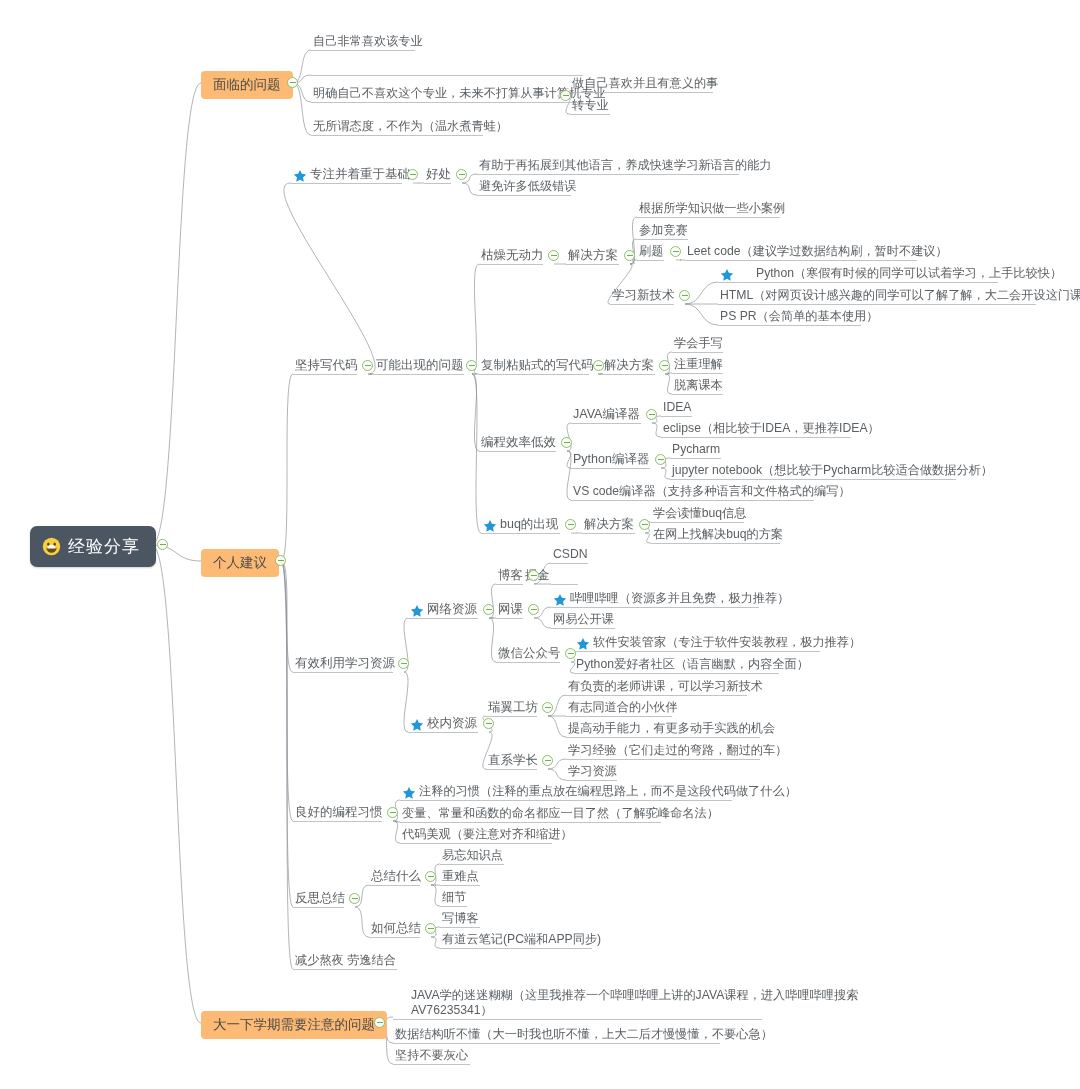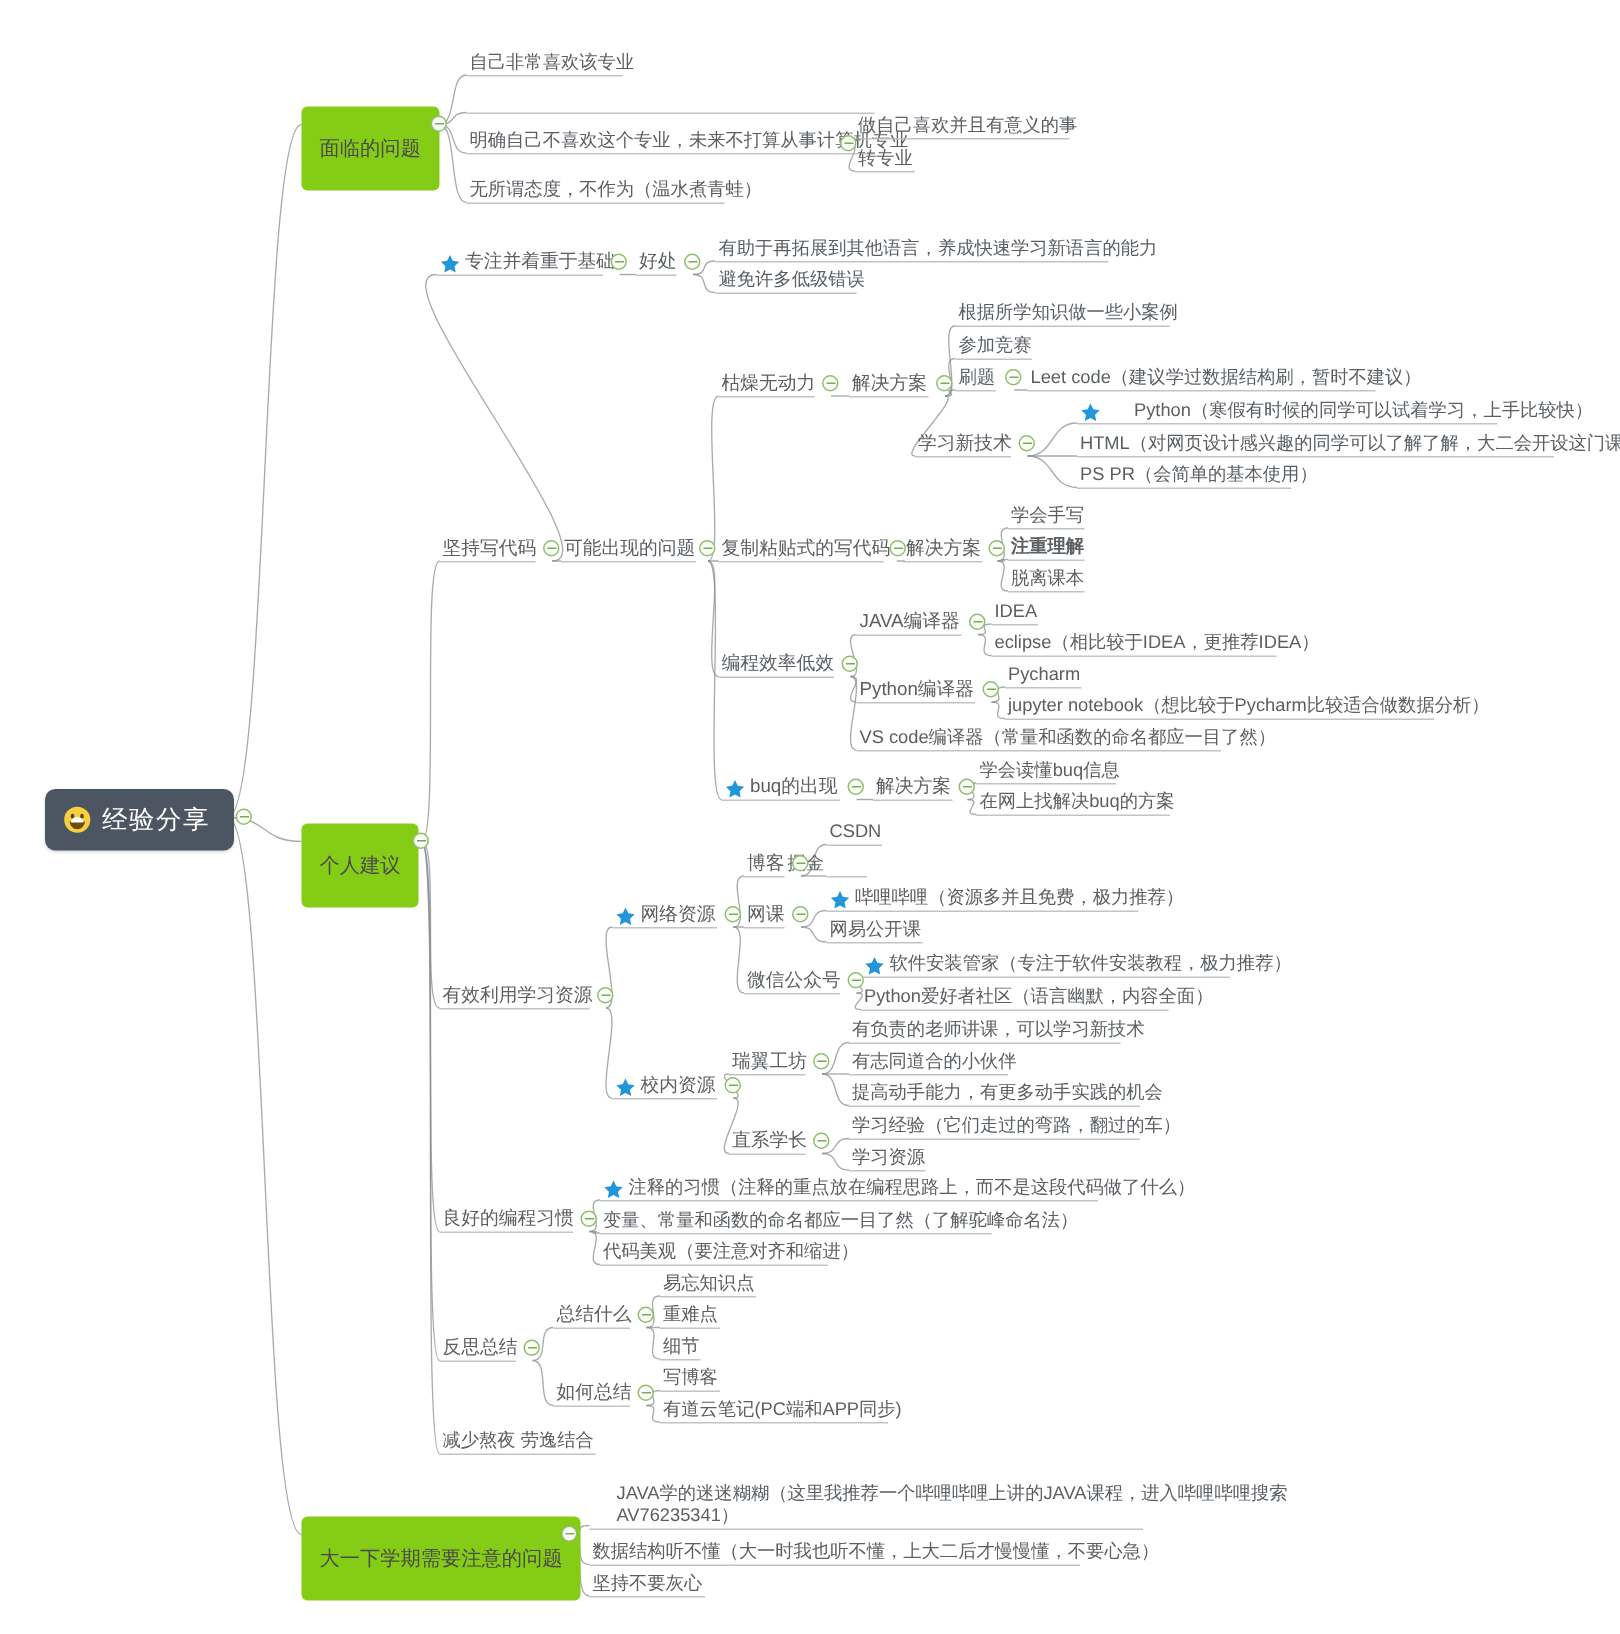--- a/index.html
+++ b/index.html
@@ -38,24 +38,24 @@
   .node-root {
     background: #4c5663;
     color: #ffffff;
     border-radius: 7px;
     padding: 9px 16px 9px 12px;
     font-size: 17px;
     letter-spacing: 1px;
     box-shadow: 0 1px 2px rgba(0,0,0,0.18);
   }
   .node-l1 {
-    background: #84cc16;
+    background: #fdba74;
     color: #4a4a4a;
     border-radius: 4px;
-    padding: 19px 12px;
+    padding: 5px 12px;
     font-size: 13.5px;
     align-items: flex-end;
   }
   .node-l2 {
     color: #5a5f63;
     font-size: 12.5px;
     padding: 1px 2px;
   }
   .node-leaf {
     color: #5a5f63;
@@ -308,21 +308,21 @@
     </div>
     <div class="leaf-underline" style="left: 479px; top: 374px; width: 110px;"></div>
     <div class="node node-l2" style="left: 602px; top: 357px; line-height: 15px;">
       <span class="node-label">解决方案</span>
     </div>
     <div class="leaf-underline" style="left: 602px; top: 374px; width: 53px;"></div>
     <div class="node node-leaf" style="left: 672px; top: 335px; line-height: 15px;">
       <span class="node-label">学会手写</span>
     </div>
     <div class="leaf-underline" style="left: 672px; top: 352px; width: 51px;"></div>
-    <div class="node node-leaf" style="left: 672px; top: 356px; line-height: 15px; font-weight: bold;">
+    <div class="node node-leaf" style="left: 672px; top: 356px; line-height: 15px;">
       <span class="node-label">注重理解</span>
     </div>
     <div class="leaf-underline" style="left: 672px; top: 373px; width: 51px;"></div>
     <div class="node node-leaf" style="left: 672px; top: 377px; line-height: 15px;">
       <span class="node-label">脱离课本</span>
     </div>
     <div class="leaf-underline" style="left: 672px; top: 394px; width: 51px;"></div>
     <div class="node node-l2" style="left: 479px; top: 434px; line-height: 15px;">
       <span class="node-label">编程效率低效</span>
     </div>
@@ -345,21 +345,21 @@
     <div class="leaf-underline" style="left: 571px; top: 468px; width: 79px;"></div>
     <div class="node node-leaf" style="left: 670px; top: 441px; line-height: 15px;">
       <span class="node-label">Pycharm</span>
     </div>
     <div class="leaf-underline" style="left: 670px; top: 458px; width: 51px;"></div>
     <div class="node node-leaf" style="left: 670px; top: 462px; line-height: 15px;">
       <span class="node-label">jupyter notebook（想比较于Pycharm比较适合做数据分析）</span>
     </div>
     <div class="leaf-underline" style="left: 670px; top: 479px; width: 286px;"></div>
     <div class="node node-leaf" style="left: 571px; top: 483px; line-height: 15px;">
-      <span class="node-label">VS code编译器（常量和函数的命名都应一目了然）</span>
+      <span class="node-label">VS code编译器（支持多种语言和文件格式的编写）</span>
     </div>
     <div class="leaf-underline" style="left: 571px; top: 500px; width: 243px;"></div>
     <div class="node node-l2" style="left: 481px; top: 516px; line-height: 15px;">
       <span class="star-icon"><svg viewBox="0 0 24 24" width="14" height="14">
           <path d="M12 1.6l3.2 6.7 7.3 1-5.3 5.2 1.3 7.3L12 18.3 5.5 21.8l1.3-7.3L1.5 9.3l7.3-1z" fill="#2196d8"></path>
         </svg></span>
       <span class="node-label">buq的出现</span>
     </div>
     <div class="leaf-underline" style="left: 481px; top: 533px; width: 79px;"></div>
     <div class="node node-l2" style="left: 582px; top: 516px; line-height: 15px;">

